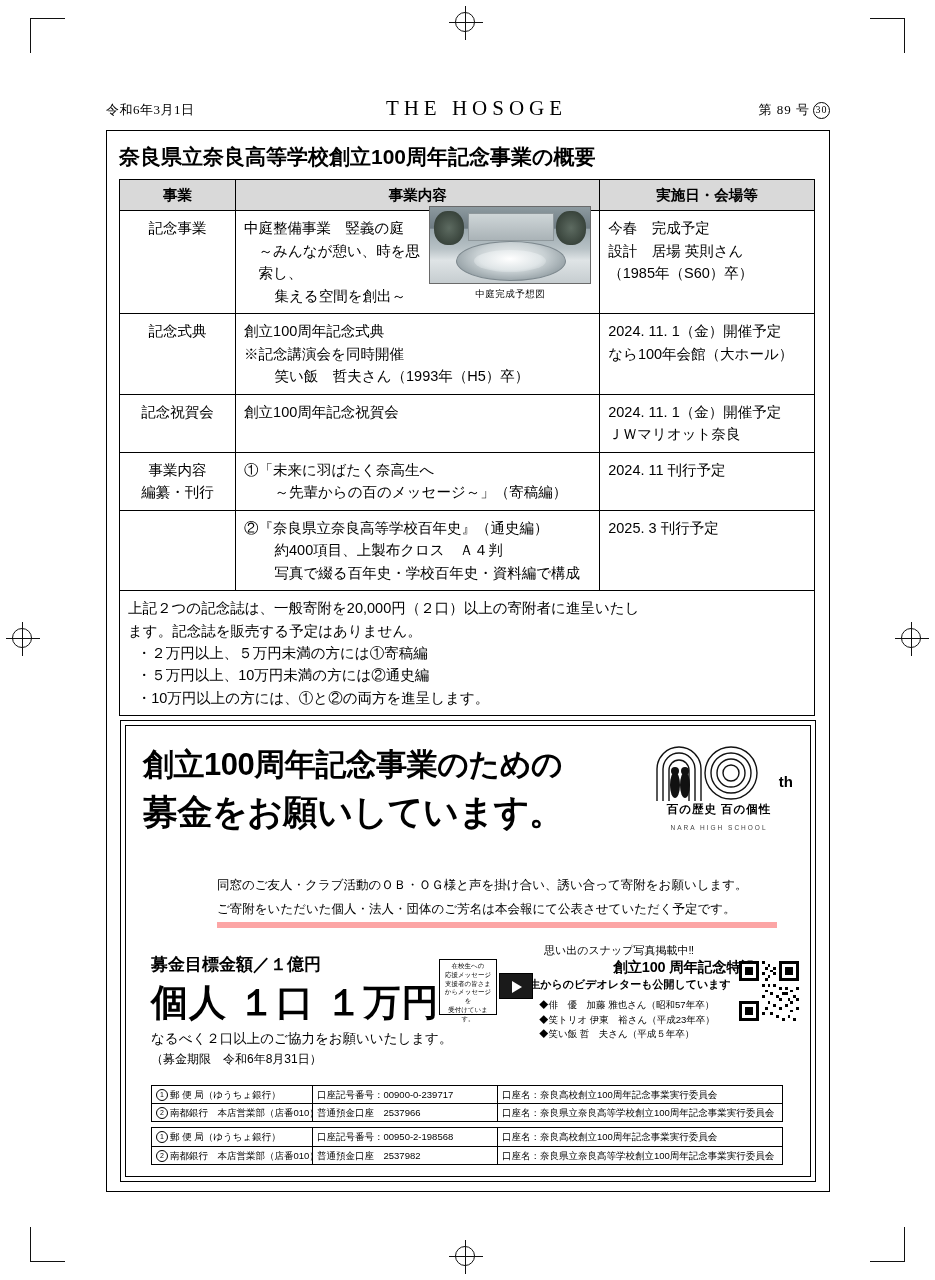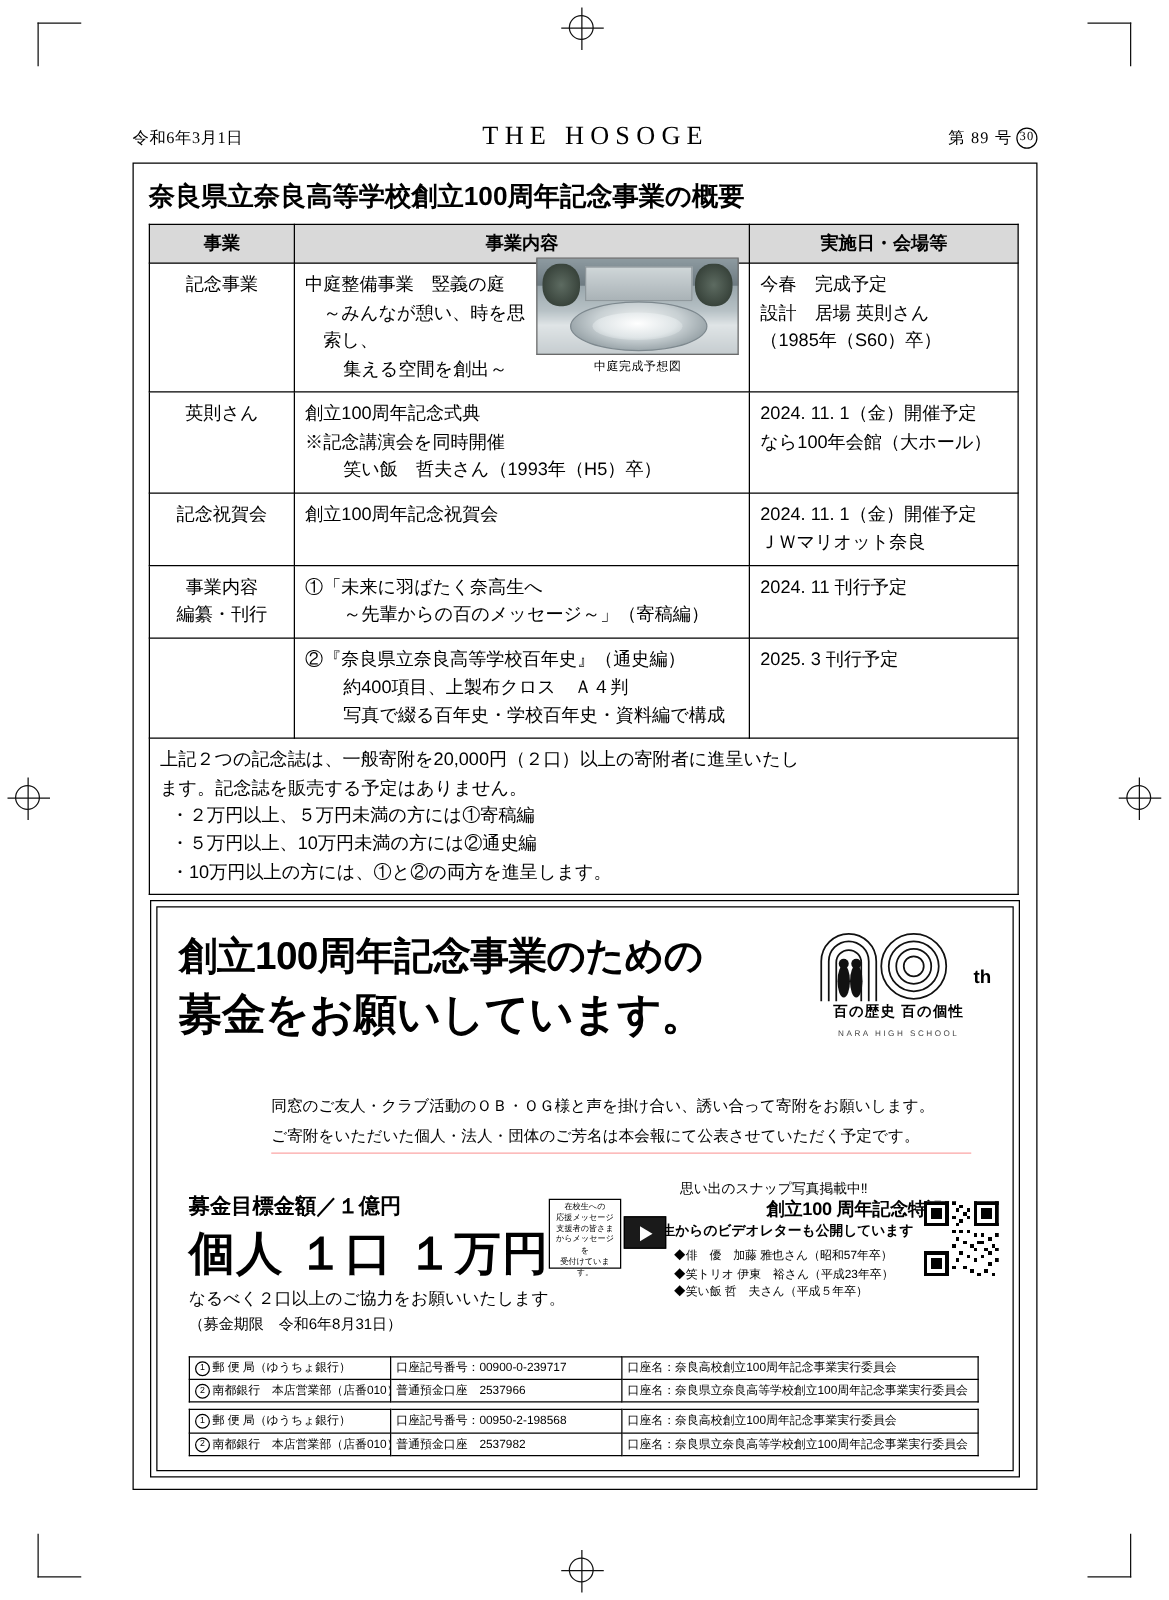--- a/index.html
+++ b/index.html
@@ -238,21 +238,21 @@
   }
 
   .lead {
     position: absolute;
     left: 96px; top: 152px;
     width: 560px;
     font-size: 12.5px;
     line-height: 1.92;
     font-family: "Liberation Sans", sans-serif;
   }
-  .lead .u { border-bottom: 1px solid #fca5a5; padding-bottom: 1px; }
+  .lead .u { border-bottom: 6px solid #fca5a5; padding-bottom: 1px; }
 
   .goal {
     position: absolute;
     left: 30px; top: 232px;
     width: 380px;
     font-family: "Liberation Sans", sans-serif;
   }
   .goal .g1 { font-size: 17px; font-weight: bold; letter-spacing: 0px; }
   .goal .g2 {
     font-size: 37px; font-weight: bold; letter-spacing: 1px;
@@ -435,21 +435,21 @@
             <div class="ind2">集える空間を創出～</div>
           </td>
           <td class="c3">
             <div>今春　完成予定</div>
             <div>設計　居場 英則さん</div>
             <div>（1985年（S60）卒）</div>
           </td>
         </tr>
 
         <tr>
-          <td class="c1">英則さん</td>
+          <td class="c1">記念式典</td>
           <td class="c2">
             <div>創立100周年記念式典</div>
             <div>※記念講演会を同時開催</div>
             <div class="ind2">笑い飯　哲夫さん（1993年（H5）卒）</div>
           </td>
           <td class="c3">
             <div>2024. 11. 1（金）開催予定</div>
             <div>なら100年会館（大ホール）</div>
           </td>
         </tr>

